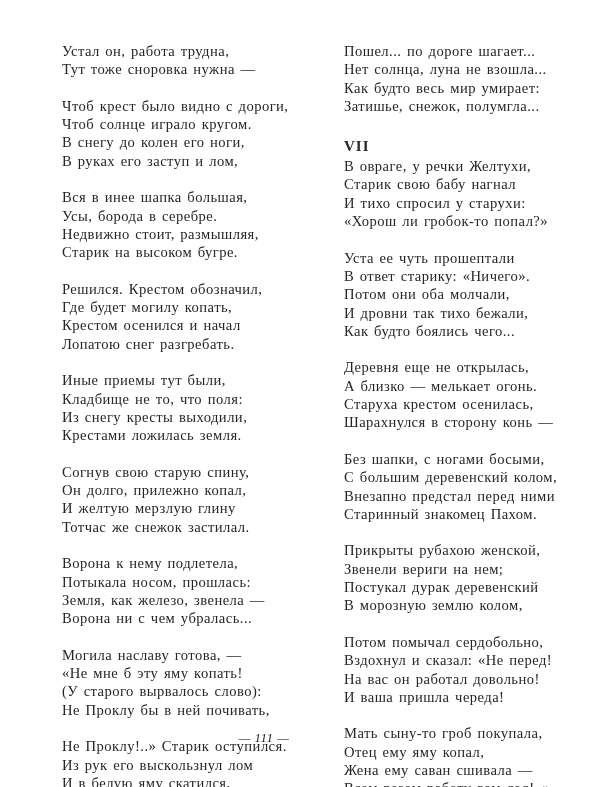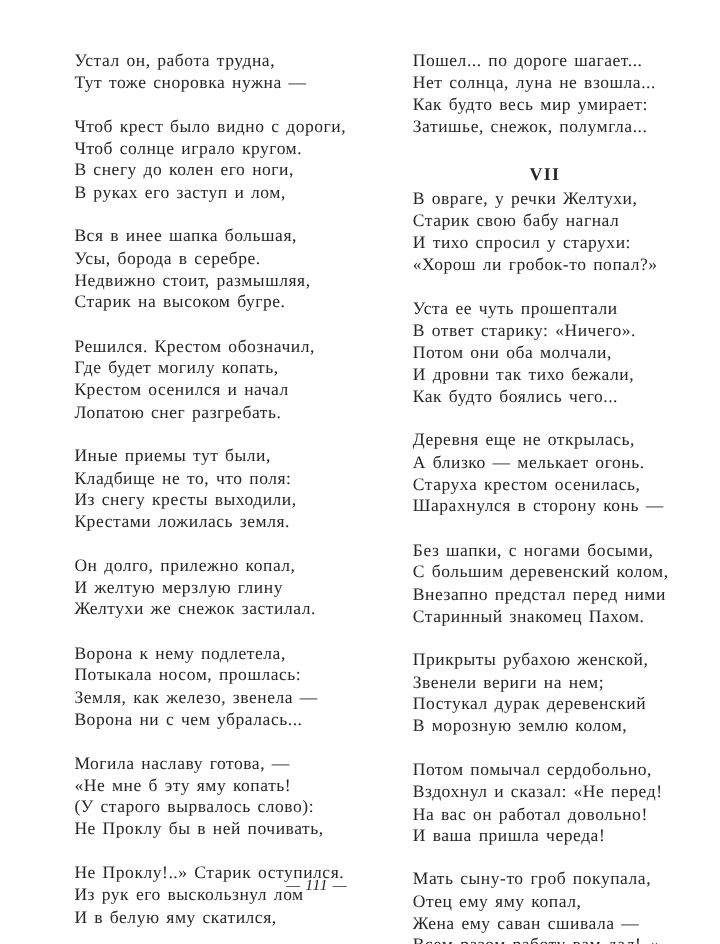--- a/index.html
+++ b/index.html
@@ -21,21 +21,21 @@
     line-height: 18.3px;
     letter-spacing: 0.45px;
     word-spacing: 1.5px;
   }
   .col-left { left: 62px; width: 250px; }
   .col-right { left: 344px; width: 245px; }
   .stanza { margin: 0 0 18.3px 0; }
   .line { display: block; white-space: nowrap; }
   .section-head {
     display: block;
-    text-align: center;
+    text-align: left;
     font-weight: bold;
     font-size: 15px;
     letter-spacing: 1px;
     width: 220px;
     margin: 22px 0 2px 0;
     line-height: 18px;
   }
   .col-right .first-stanza { margin-bottom: 12px; }
   .page-number {
     position: absolute;
@@ -75,23 +75,24 @@
         <span class="line">Крестом осенился и начал</span>
         <span class="line">Лопатою снег разгребать.</span>
       </div>
       <div class="stanza">
         <span class="line">Иные приемы тут были,</span>
         <span class="line">Кладбище не то, что поля:</span>
         <span class="line">Из снегу кресты выходили,</span>
         <span class="line">Крестами ложилась земля.</span>
       </div>
       <div class="stanza">
+        <span class="line">Согнув свою старую спину,</span>
         <span class="line">Он долго, прилежно копал,</span>
         <span class="line">И желтую мерзлую глину</span>
-        <span class="line">Желтухи же снежок застилал.</span>
+        <span class="line">Тотчас же снежок застилал.</span>
       </div>
       <div class="stanza">
         <span class="line">Ворона к нему подлетела,</span>
         <span class="line">Потыкала носом, прошлась:</span>
         <span class="line">Земля, как железо, звенела —</span>
         <span class="line">Ворона ни с чем убралась...</span>
       </div>
       <div class="stanza">
         <span class="line">Могила наславу готова, —</span>
         <span class="line">«Не мне б эту яму копать!</span>

